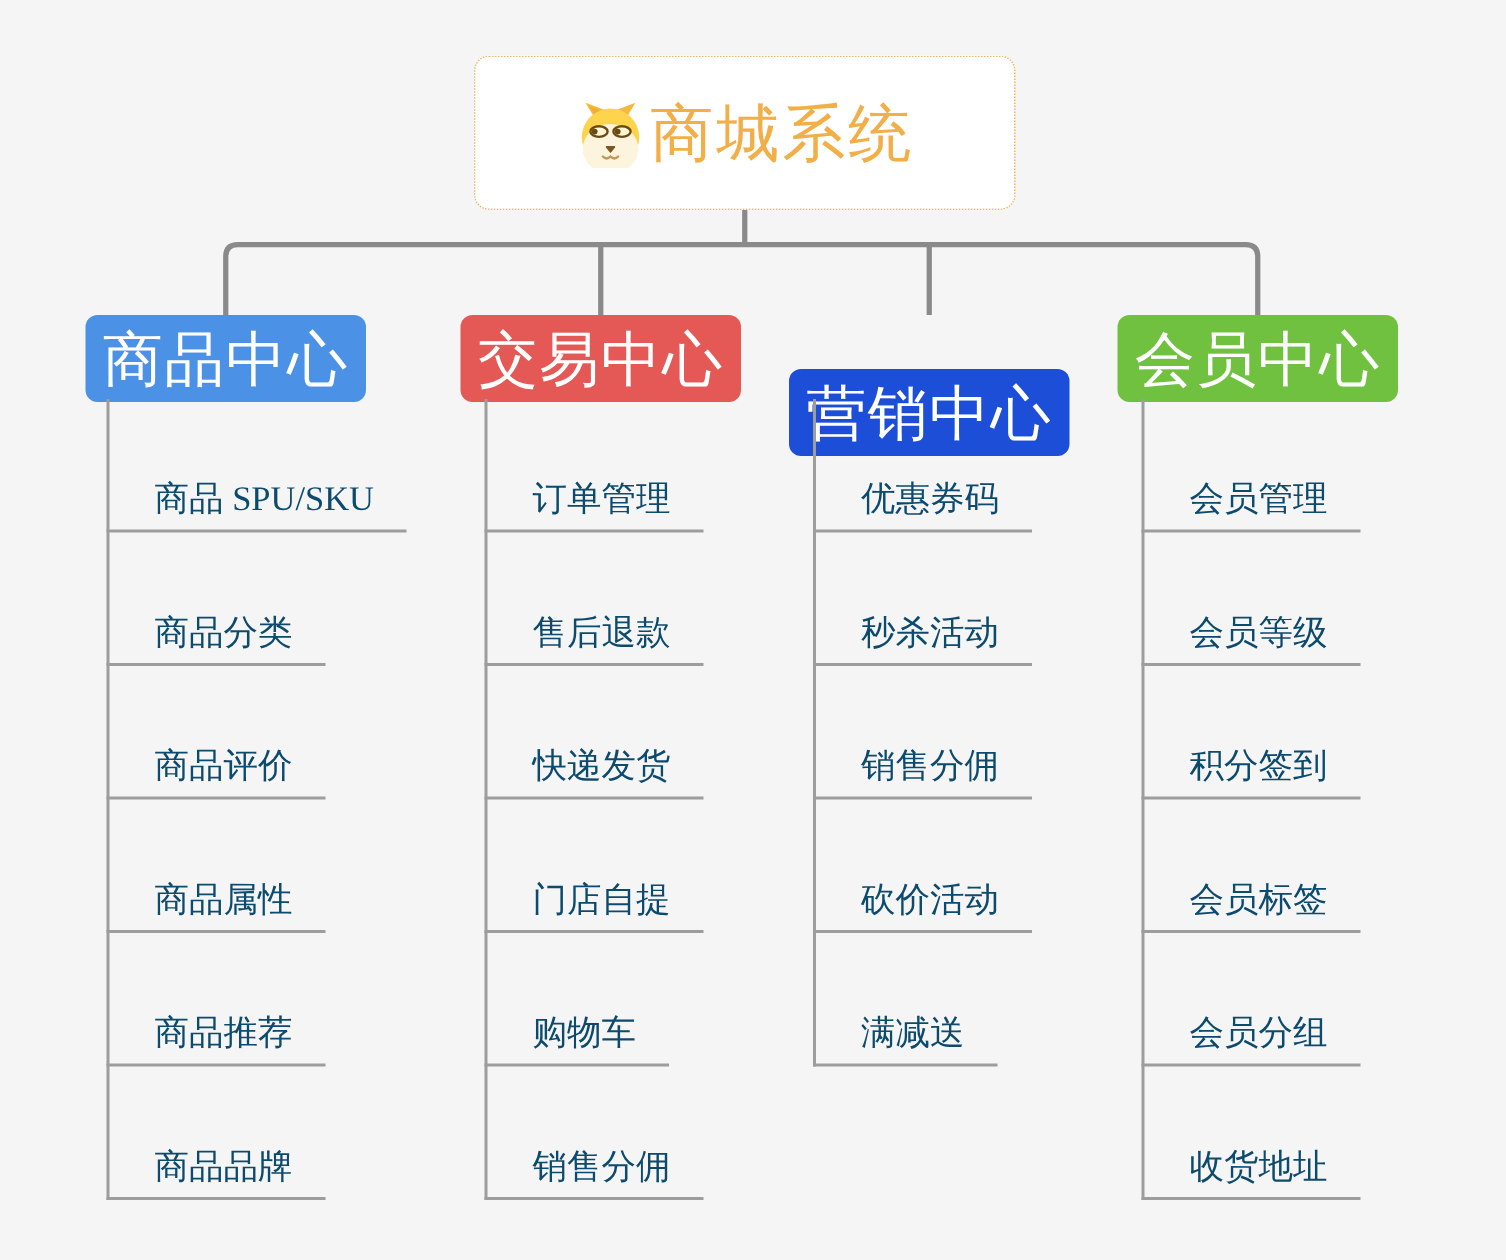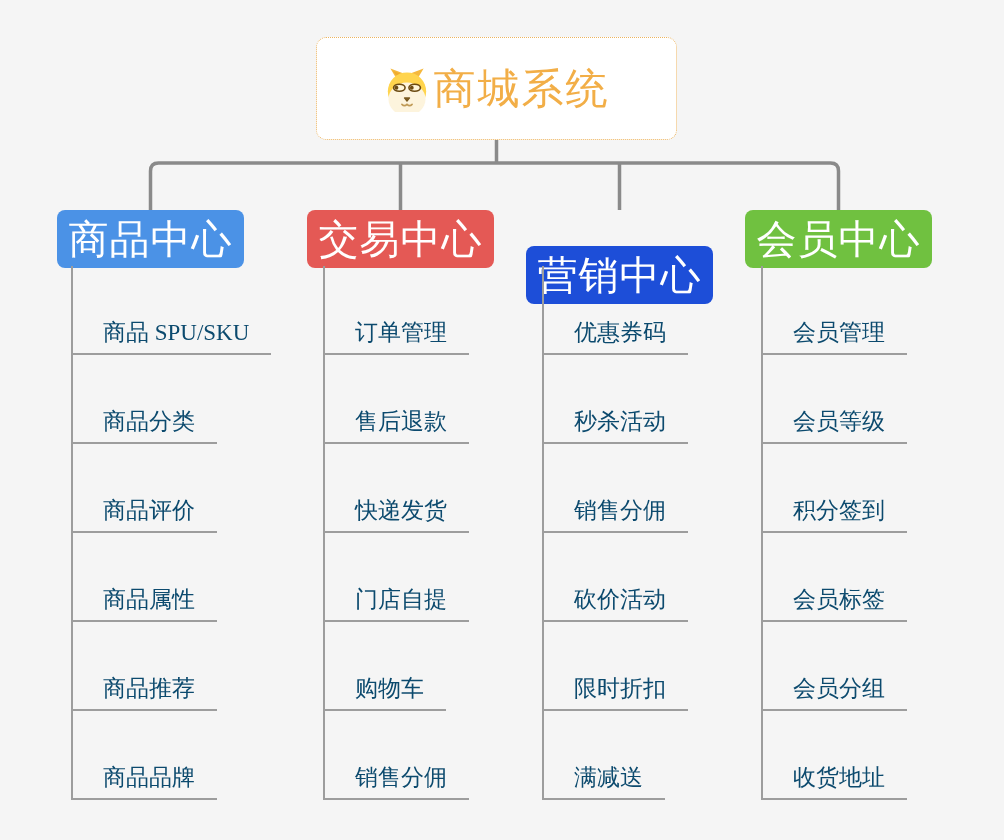--- a/index.html
+++ b/index.html
@@ -77,21 +77,20 @@
     <li>门店自提</li>
     <li>购物车</li>
     <li>销售分佣</li>
   </ul>
 
   <ul class="col c2">
     <li>优惠券码</li>
     <li>秒杀活动</li>
     <li>销售分佣</li>
     <li>砍价活动</li>
-    <li>限时折扣</li>
     <li>满减送</li>
   </ul>
 
   <ul class="col c3">
     <li>会员管理</li>
     <li>会员等级</li>
     <li>积分签到</li>
     <li>会员标签</li>
     <li>会员分组</li>
     <li>收货地址</li>

